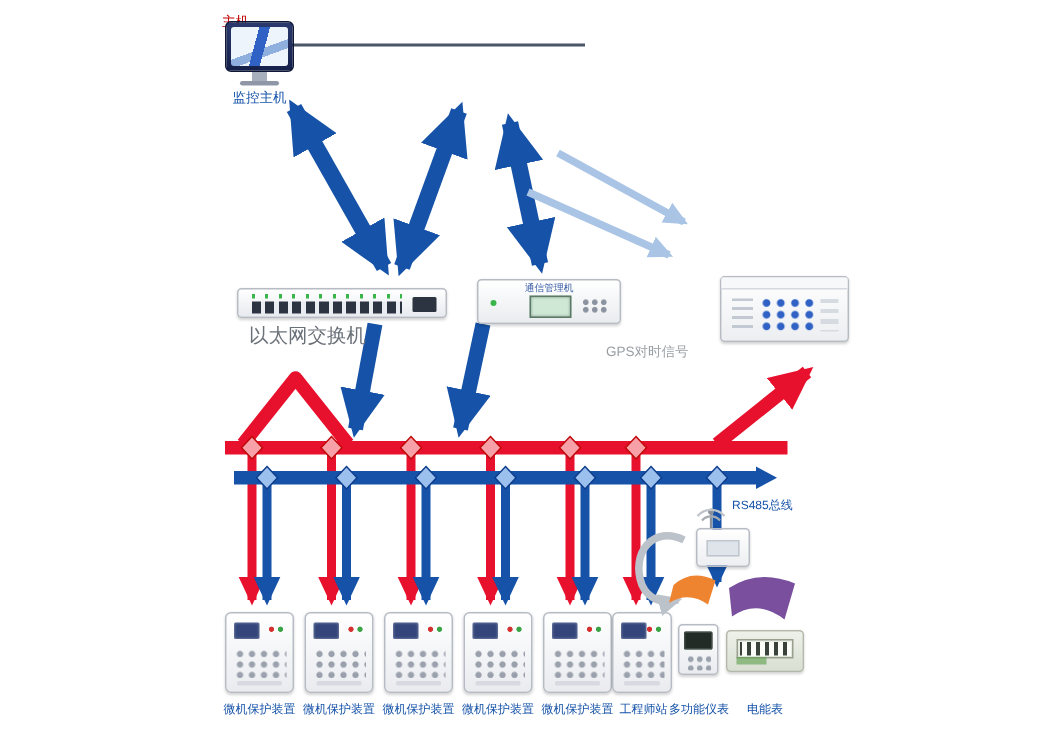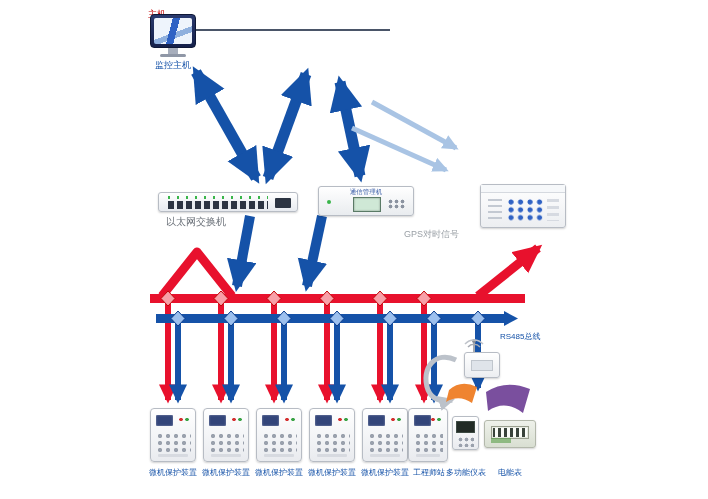--- a/index.html
+++ b/index.html
@@ -81,21 +81,21 @@
   .kwh .lbl{position:absolute;left:6px;bottom:4px;width:20px;height:5px;background:#5a9e4a;opacity:.6;}
 
   
   .rfbox{left:464px;top:352px;width:36px;height:26px;background:linear-gradient(#ffffff,#eceef1);
         border:1px solid #b7bcc4;border-radius:3px;box-shadow:0 1px 2px rgba(0,0,0,.18);}
   .rfbox .win{margin:7px 6px 0;height:9px;background:#dfe4ea;border:1px solid #c0c6cd;}
 
   
   .lbl-blue{color:#1552a8;font-size:8px;text-align:center;white-space:nowrap;}
   .lbl-gray{color:#9aa0a6;font-size:9px;white-space:nowrap;}
-  .lbl-sw{color:#6a7078;font-size:10px;white-space:nowrap;}
+  .lbl-sw{color:#6a7078;font-size:13px;white-space:nowrap;}
 </style>
 </head>
 <body>
 
 <div class="stage">
 
   <svg id="svg-back" class="lay" width="708" height="499">
     <defs>
       <marker id="ar-blue" markerWidth="3.4" markerHeight="3.2" refX="2.6" refY="1.5" orient="auto-start-reverse">
         <path d="M0,0 L3.2,1.5 L0,3 Z" fill="#1552a8"></path>
@@ -193,21 +193,21 @@
   </div>
 
   <div class="dev gpsdev">
     <div class="top"></div>
     <div class="lines"></div>
     <div class="grid"></div>
     <div class="rside"></div>
   </div>
   <div class="txt lbl-gray" style="left:404px;top:228px">GPS对时信号</div>
 
-  <div class="txt lbl-blue" style="left:500px;top:331px">RS485总线</div>
+  <div class="txt lbl-blue" style="left:488px;top:331px">RS485总线</div>
 
   <div class="dev relay" style="left:150px">
     <span class="lcd"></span>
     <span class="leds"></span>
     <span class="keys"></span>
     <span class="slot"></span>
   </div>
   <div class="dev relay" style="left:203px">
     <span class="lcd"></span>
     <span class="leds"></span>

